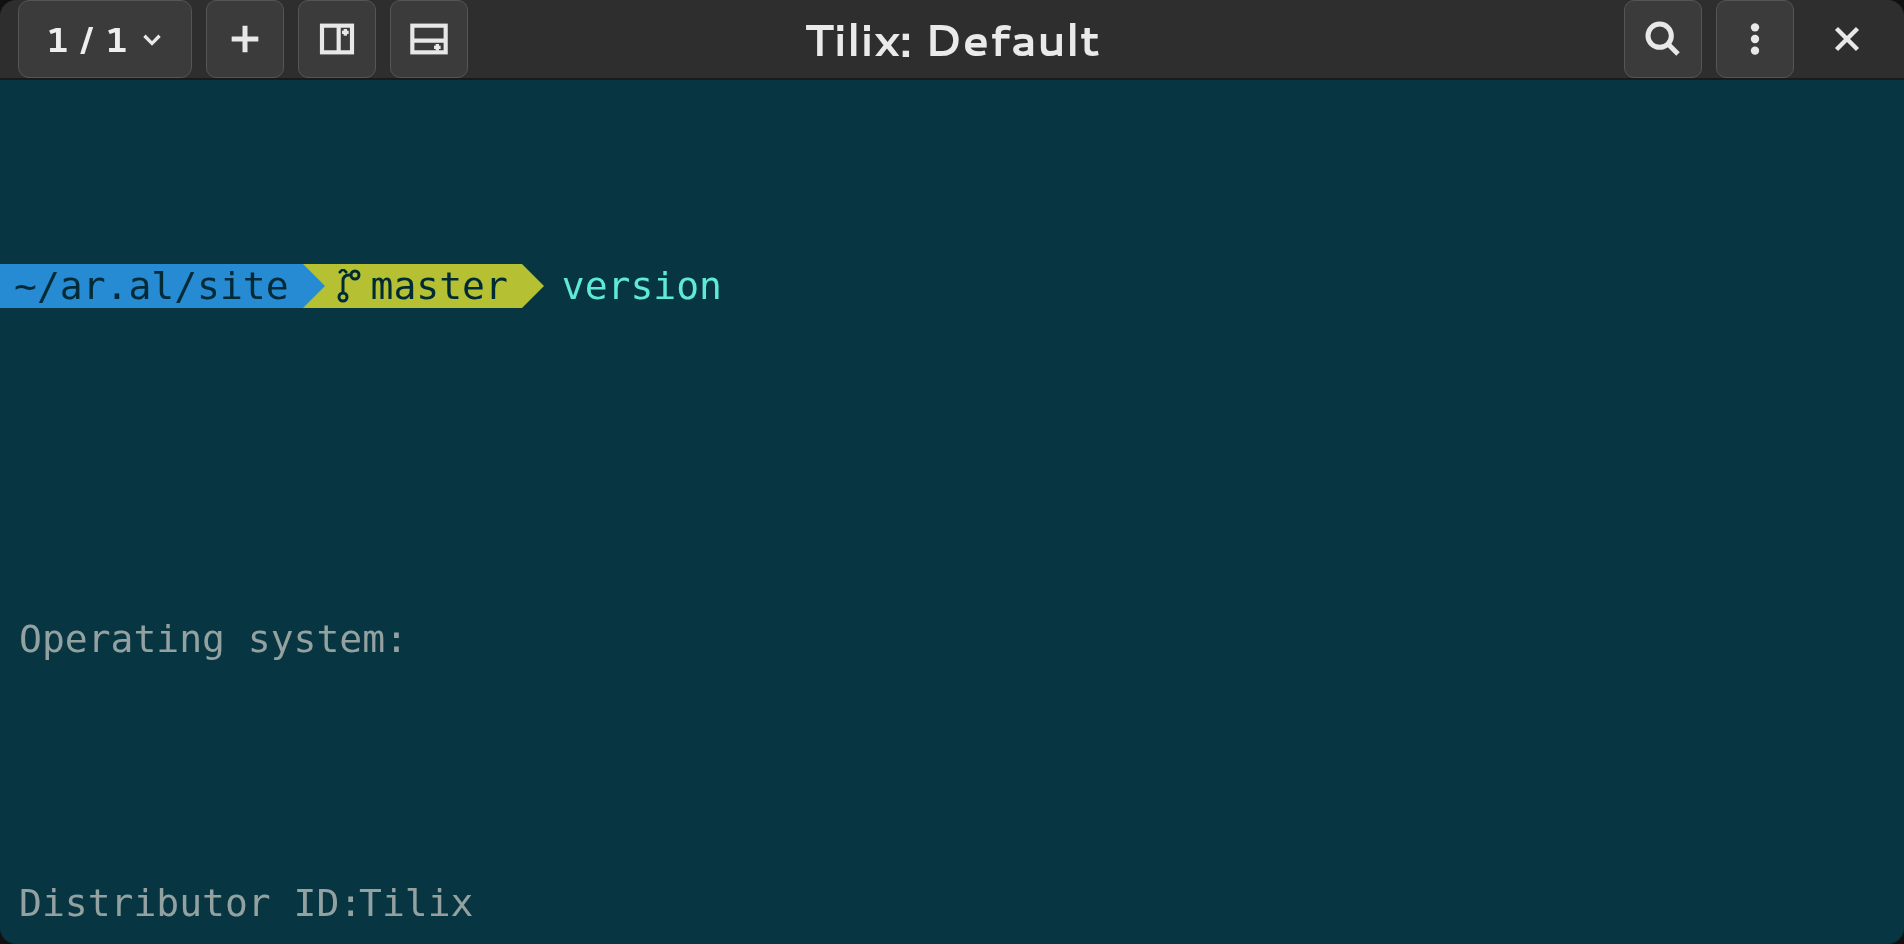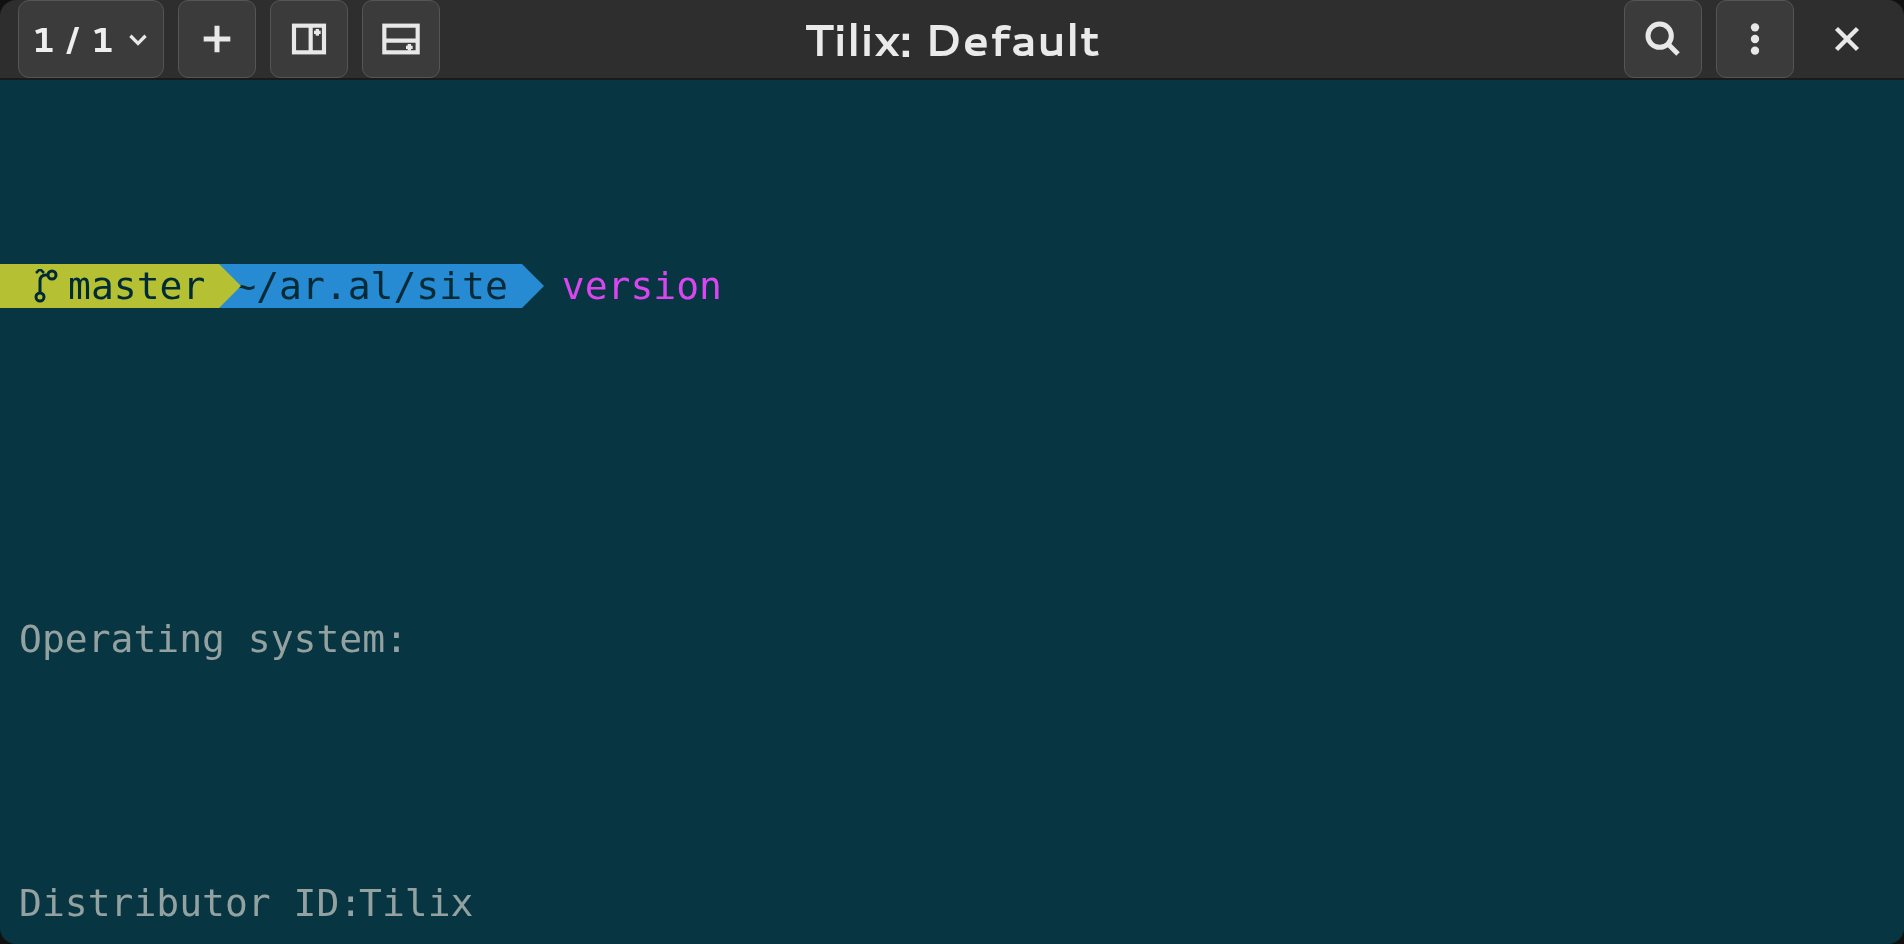--- a/index.html
+++ b/index.html
@@ -112,38 +112,38 @@
   }
   .seg-path::after { border-left: 22px solid #268bd2; }
   .seg-branch {
     background: #b5c033;
     color: #002b36;
     padding-left: 34px;
   }
   .seg-branch::after { border-left: 22px solid #b5c033; }
   .branch-icon { margin-right: 10px; display: inline-flex; }
   .cmd {
-    color: #d946ef;
+    color: #5eead4;
     padding-left: 40px;
     display: inline-flex;
     align-items: center;
   }
 
   .out-row { padding-left: 19px; }
   .label { display: inline-block; width: 340px; }
 </style>
 </head>
 <body>
 
 <div class="window">
 
   <div class="headerbar">
     <div class="hb-left">
 
-      <div class="hb-btn" style="padding:0 12px;border-radius:11px;">
+      <div class="hb-btn" style="padding:0 26px;border-radius:11px;">
         <span class="session-label">1 / 1</span>
         <svg width="26" height="26" viewBox="0 0 24 24" fill="none" stroke="#e8e8e8" stroke-width="3">
             <polyline points="5 9 12 16 19 9"></polyline>
           </svg>
       </div>
 
       <div class="hb-btn">
         <svg width="40" height="40" viewBox="0 0 24 24" fill="none" stroke="#e8e8e8" stroke-width="3">
             <line x1="12" y1="4" x2="12" y2="20"></line>
             <line x1="4" y1="12" x2="20" y2="12"></line>
@@ -191,34 +191,34 @@
             <line x1="19" y1="5" x2="5" y2="19"></line>
           </svg>
       </div>
     </div>
   </div>
 
   <div class="terminal">
 
     
     <div class="term-line">
+      <span class="seg seg-path">
+        <span>~/ar.al/site</span>
+      </span>
       <span class="seg seg-branch">
         <span class="branch-icon">
           <svg width="24" height="34" viewBox="0 0 24 34" fill="none" stroke="#002b36" stroke-width="3">
             <circle cx="6" cy="28" r="4"></circle>
               <circle cx="18" cy="6" r="4"></circle>
             <path d="M6 24 V12 Q6 6 12 6 H14"></path>
             <path d="M2 4 L6 0 L10 4" stroke-width="2.5"></path>
           </svg>
         </span>
         <span>master</span>
       </span>
-      <span class="seg seg-path">
-        <span>~/ar.al/site</span>
-      </span>
       <span class="cmd">version</span>
     </div>
 
     <div class="blank-line"></div>
 
     <div class="term-line out-row"><span>Operating system:</span></div>
     <div class="blank-line"></div>
     <div class="term-line out-row"><span class="label">Distributor ID:</span><span>Tilix</span></div>
     
     

